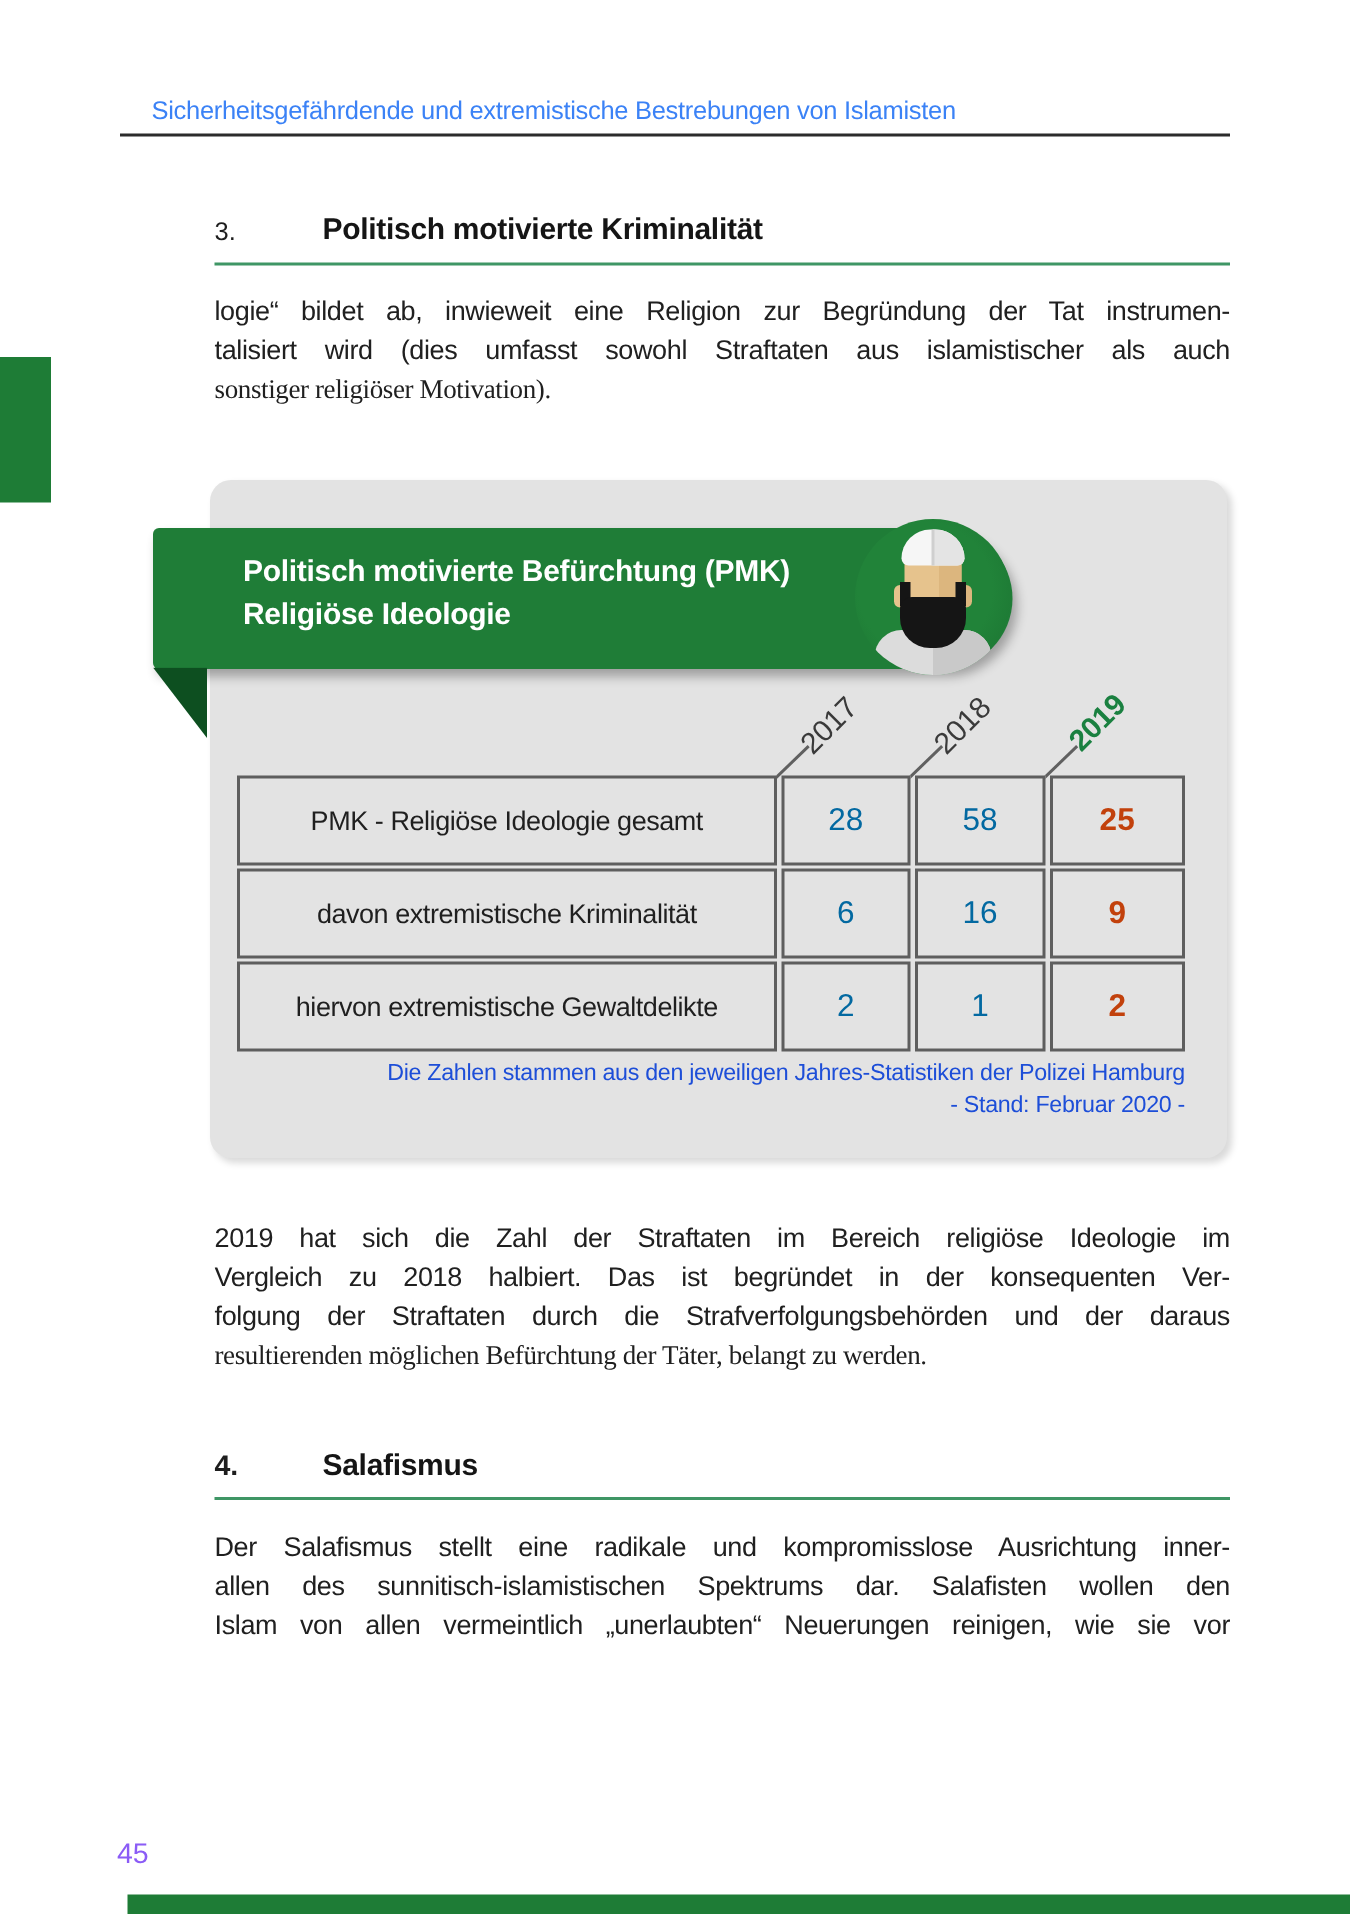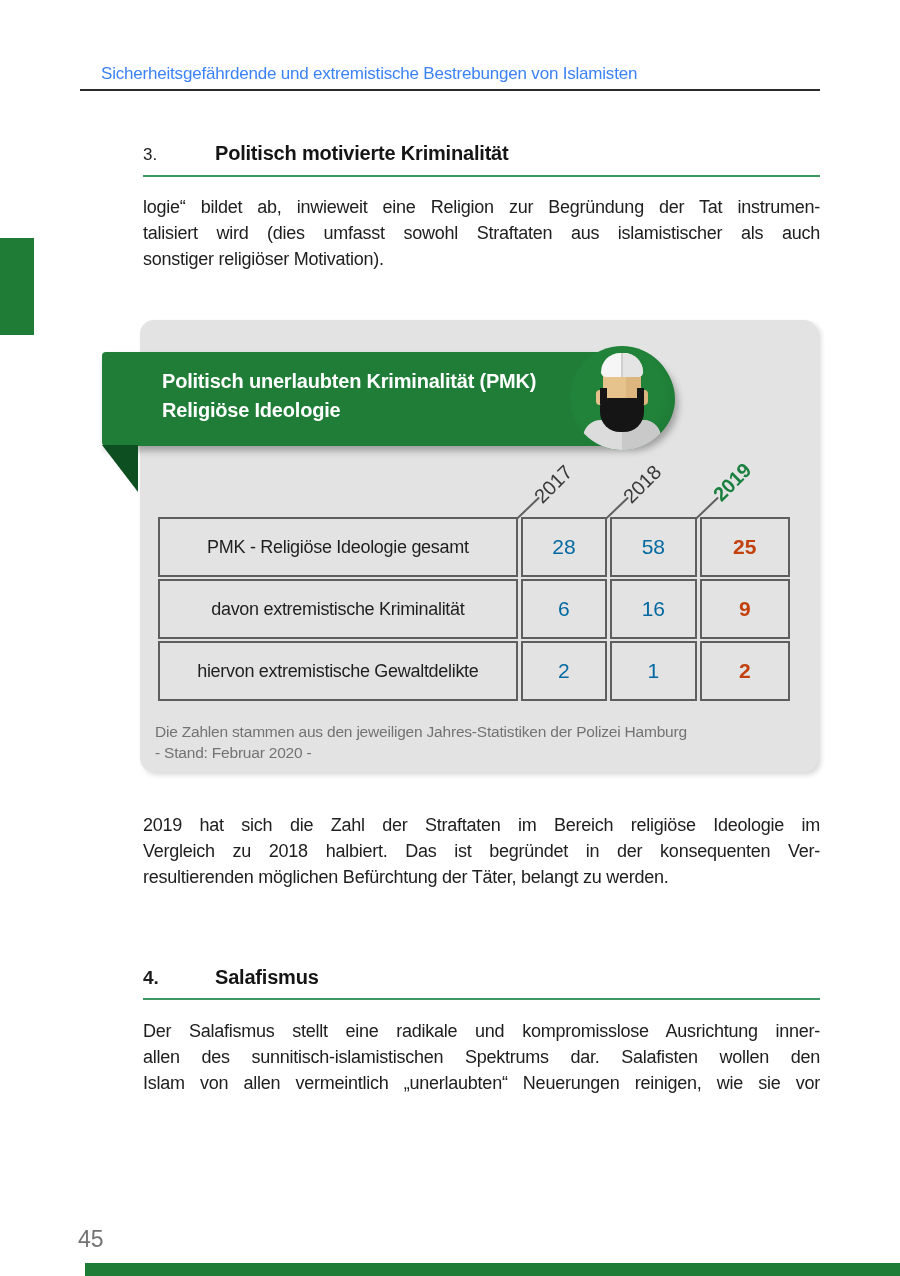--- a/index.html
+++ b/index.html
@@ -15,21 +15,21 @@
   
   .sec-head{position:absolute;left:143px;width:677px;}
   .sec-num{position:absolute;left:0;top:3px;font-size:17px;color:#1e1e1e;}
   .sec-num.bold{font-weight:bold;font-size:19px;top:1px;}
   .sec-title{position:absolute;left:72px;top:0;font-size:20px;font-weight:bold;letter-spacing:-0.2px;color:#151515;}
   .green-rule{position:absolute;left:143px;width:677px;height:2px;background:#3f9665;}
 
   
   .para{position:absolute;left:143px;width:677px;font-size:18px;letter-spacing:-0.25px;color:#202020;}
   .jline{height:26px;line-height:26px;text-align:justify;text-align-last:justify;overflow:hidden;white-space:nowrap;}
-  .jline.last{text-align:left;text-align-last:left;}
+  .jline.last{text-align:left;text-align-last:left;font-family:Liberation Serif, serif;}
 
   
   .infobox{position:absolute;left:140px;top:320px;width:678px;height:452px;background:#e3e3e3;
            border-radius:14px;box-shadow:3px 3px 5px rgba(0,0,0,0.15);}
   .ribbon{position:absolute;left:102px;top:352px;width:573px;height:94px;background:#1f7d37;
           border-radius:4px 47px 47px 4px;box-shadow:3px 5px 7px rgba(0,0,0,0.3);}
   .ribbon-text{position:absolute;left:60px;top:15px;color:#ffffff;font-weight:bold;font-size:20px;
                line-height:29px;letter-spacing:-0.2px;}
   .ribbon-fold{position:absolute;left:102px;top:445px;width:36px;height:47px;background:#0d4f20;
                -webkit-clip-path:polygon(0 0,100% 0,100% 100%);clip-path:polygon(0 0,100% 0,100% 100%);}
@@ -54,25 +54,25 @@
   
   .diag{position:absolute;width:42px;height:0;border-top:2px solid #606060;transform:rotate(-44deg);}
   .year{position:absolute;font-size:20px;color:#3a3a3a;transform:rotate(-45deg);transform-origin:0 100%;
         letter-spacing:-0.2px;white-space:nowrap;}
   .year.hl{color:#1a8040;font-weight:bold;}
   table.stats{position:absolute;left:155px;top:515px;width:638px;border-collapse:separate;border-spacing:3px 2px;}
   table.stats td{border:2px solid #5e5e5e;background:#e3e3e3;height:54px;text-align:center;vertical-align:middle;}
   td.lbl{font-size:18px;letter-spacing:-0.3px;color:#1f1f1f;}
   td.val{font-size:21px;color:#0369a1;}
   td.val.hl{color:#c2410c;font-weight:bold;margin-left:12px;}
-  .footnote{position:absolute;left:155px;top:721px;width:635px;text-align:left;font-size:15.5px;
-            line-height:21px;letter-spacing:-0.2px;color:#737373;}
+  .footnote{position:absolute;left:155px;top:705px;width:635px;text-align:right;font-size:15.5px;
+            line-height:21px;letter-spacing:-0.2px;color:#1d4ed8;}
 
   
-  .page-number{position:absolute;left:78px;top:1226px;font-size:23px;color:#737373;}
+  .page-number{position:absolute;left:78px;top:1226px;font-size:19px;color:#8b5cf6;}
   .footer-bar{position:absolute;left:85px;top:1263px;width:815px;height:13px;background:#1e7c36;}
 </style>
 </head>
 <body>
 
 <div class="page">
 
   <div class="header-title">Sicherheitsgefährdende und extremistische Bestrebungen von Islamisten</div>
   <div class="header-rule"></div>
   <div class="left-accent"></div>
@@ -86,21 +86,21 @@
   <div class="para" style="top:194px;">
     <div class="jline">logie“ bildet ab, inwieweit eine Religion zur Begründung der Tat instrumen-</div>
     <div class="jline">talisiert wird (dies umfasst sowohl Straftaten aus islamistischer als auch</div>
     <div class="jline last">sonstiger religiöser Motivation).</div>
   </div>
 
   <div class="infobox"></div>
 
   <div class="ribbon">
     <div class="ribbon-text">
-      <div>Politisch unerlaubten Kriminalität (PMK)</div>
+      <div>Politisch motivierte Befürchtung (PMK)</div>
       <div>Religiöse Ideologie</div>
     </div>
   </div>
   <div class="ribbon-fold"></div>
 
   <div class="avatar">
     <div class="av-torso"></div>
     <div class="av-torso-shade"></div>
     <div class="av-ear-l"></div>
     <div class="av-ear-r"></div>
@@ -151,20 +151,21 @@
     </table>
 
   <div class="footnote">
     <div>Die Zahlen stammen aus den jeweiligen Jahres-Statistiken der Polizei Hamburg</div>
     <div>- Stand: Februar 2020 -</div>
   </div>
 
   <div class="para" style="top:812px;">
     <div class="jline">2019 hat sich die Zahl der Straftaten im Bereich religiöse Ideologie im</div>
     <div class="jline">Vergleich zu 2018 halbiert. Das ist begründet in der konsequenten Ver-</div>
+    <div class="jline">folgung der Straftaten durch die Strafverfolgungsbehörden und der daraus</div>
     <div class="jline last">resultierenden möglichen Befürchtung der Täter, belangt zu werden.</div>
   </div>
 
   <div class="sec-head" style="top:966px;">
     <span class="sec-num bold">4.</span>
     <span class="sec-title">Salafismus</span>
   </div>
   <div class="green-rule" style="top:998px;"></div>
 
   <div class="para" style="top:1018px;">

